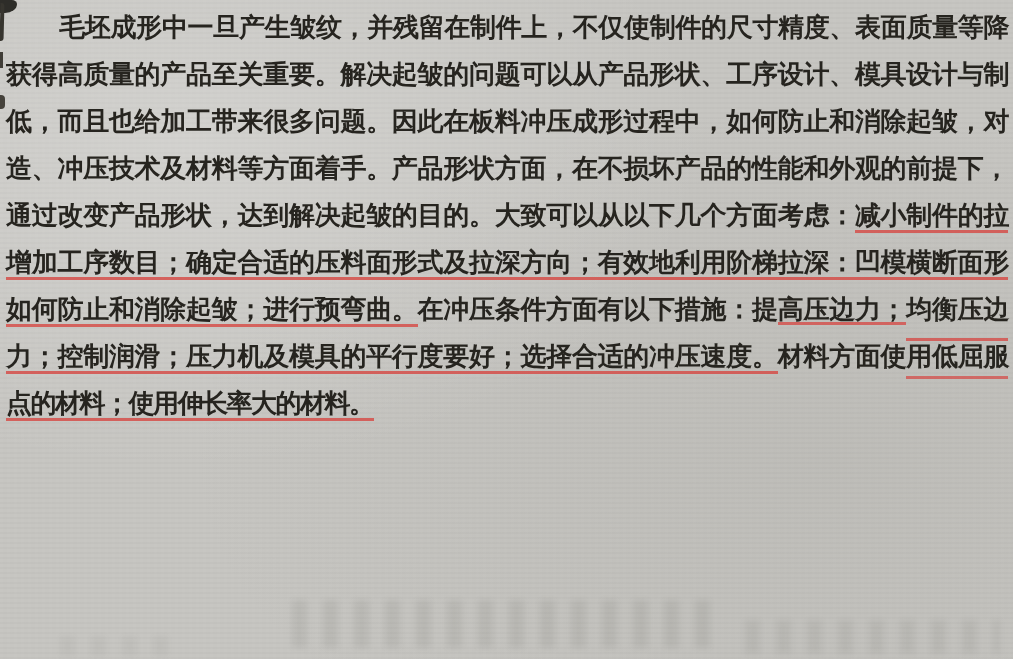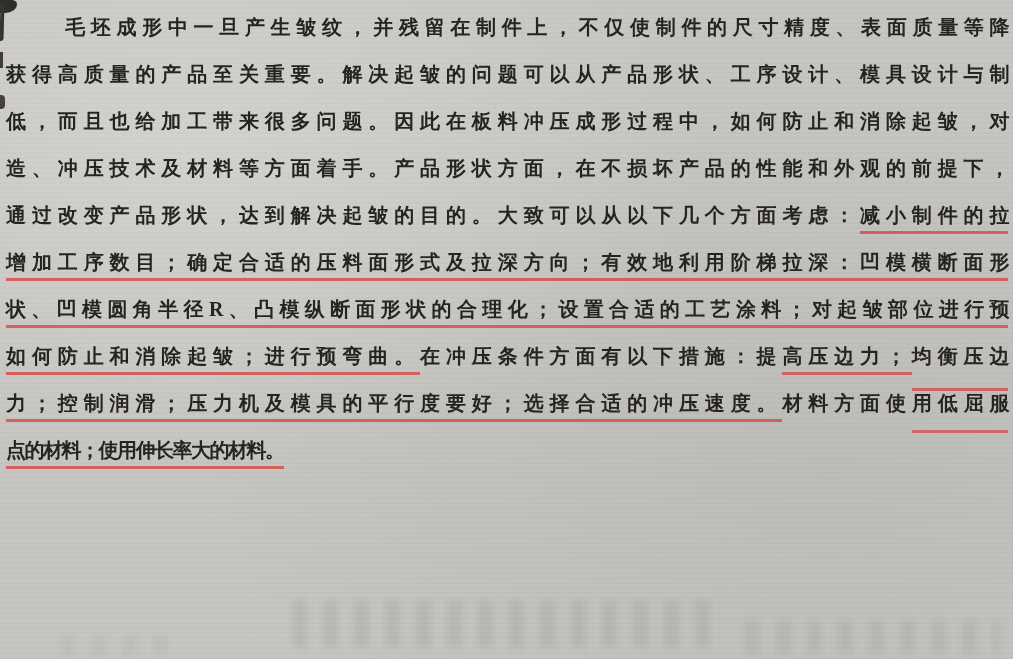--- a/index.html
+++ b/index.html
@@ -14,37 +14,37 @@
       repeating-linear-gradient(90deg, rgba(255,255,255,0.02) 0 3px, transparent 3px 7px);
     overflow:hidden;
     font-family:"Liberation Serif", serif;
   }
   #text-block {
     position:absolute; left:6px; right:5px; top:4px;
     color:#26241f;
     font-weight:600;
   }
   .line {
-    font-size:20px;
+    font-size:26px;
     letter-spacing:-1.5px;
     line-height:47px;
     height:47px;
     text-align:justify;
     text-align-last:justify;
   }
   .line.no-just {
     text-align:left;
     text-align-last:left;
   }
   .indent { display:inline-block; width:52px; }
-  .mk-under { border-bottom:3px solid rgba(214,74,70,0.82); padding-bottom:5px; }
+  .mk-under { border-bottom:3px solid rgba(214,74,70,0.82); }
   .mk-over  { border-top:3px solid rgba(214,74,70,0.78); padding-top:17px; }
   .mk-both  { border-bottom:3px solid rgba(214,74,70,0.72);
               border-top:3px solid rgba(214,74,70,0.78);
-              padding-bottom:16px; padding-top:1px; }
+              padding-bottom:5px; padding-top:1px; }
   .edge-artifact { position:absolute; background:#2e2d29; }
   .edge1 { left:0; top:0; width:17px; height:13px; border-radius:0 30% 70% 0; }
   .edge2 { left:0; top:3px; width:4px; height:38px; border-radius:0 3px 3px 0; transform:rotate(1.5deg); background:#37352f; }
   .edge3 { left:0; top:52px; width:3px; height:16px; background:#403d37; }
   .edge4 { left:0; top:95px; width:5px; height:14px; border-radius:0 4px 4px 0; background:#45423b; }
   .ghost {
     position:absolute;
     filter:blur(3px);
     opacity:0.14;
     background:repeating-linear-gradient(90deg, rgba(55,55,48,0.55) 0 15px, transparent 15px 31px);
@@ -62,21 +62,20 @@
   <div class="edge-artifact edge3"></div>
   <div class="edge-artifact edge4"></div>
 
   <div id="text-block">
       <div class="line"><span class="indent"></span><span>毛坯成形中一旦产生皱纹，并残留在制件上，不仅使制件的尺寸精度、表面质量等降</span></div>
       <div class="line"><span>获得高质量的产品至关重要。解决起皱的问题可以从产品形状、工序设计、模具设计与制</span></div>
       <div class="line"><span>低，而且也给加工带来很多问题。因此在板料冲压成形过程中，如何防止和消除起皱，对</span></div>
       <div class="line"><span>造、冲压技术及材料等方面着手。产品形状方面，在不损坏产品的性能和外观的前提下，</span></div>
       <div class="line"><span>通过改变产品形状，达到解决起皱的目的。大致可以从以下几个方面考虑：</span><span class="mk-under">减小制件的拉</span></div>
       <div class="line"><span class="mk-under">增加工序数目；确定合适的压料面形式及拉深方向；有效地利用阶梯拉深：凹模横断面形</span></div>
-      <div class="line"><span class="mk-under">状、凹模圆角半径R、凸模纵断面形状的合理化；</span><span class="mk-under">设置合适的工艺涂料；对起皱部位进行预</span></div>
       <div class="line"><span class="mk-under">如何防止和消除起皱；进行预弯曲。</span><span>在冲压条件方面有以下措施：提高压边力；均衡压边</span></div>
       <div class="line"><span class="mk-under">力；控制润滑；压力机及模具的平行度要好；</span><span class="mk-under">选择合适的冲压速度。</span><span class="mk-over">材料方面使</span><span class="mk-both">用低屈服</span></div>
       <div class="line no-just"><span class="mk-under">点的材料；</span><span class="mk-under">使用伸长率大的材料。</span></div>
     </div>
 
   <div class="ghost ghost1"></div>
   <div class="ghost ghost2"></div>
   <div class="ghost ghost3"></div>
 </div>
 

